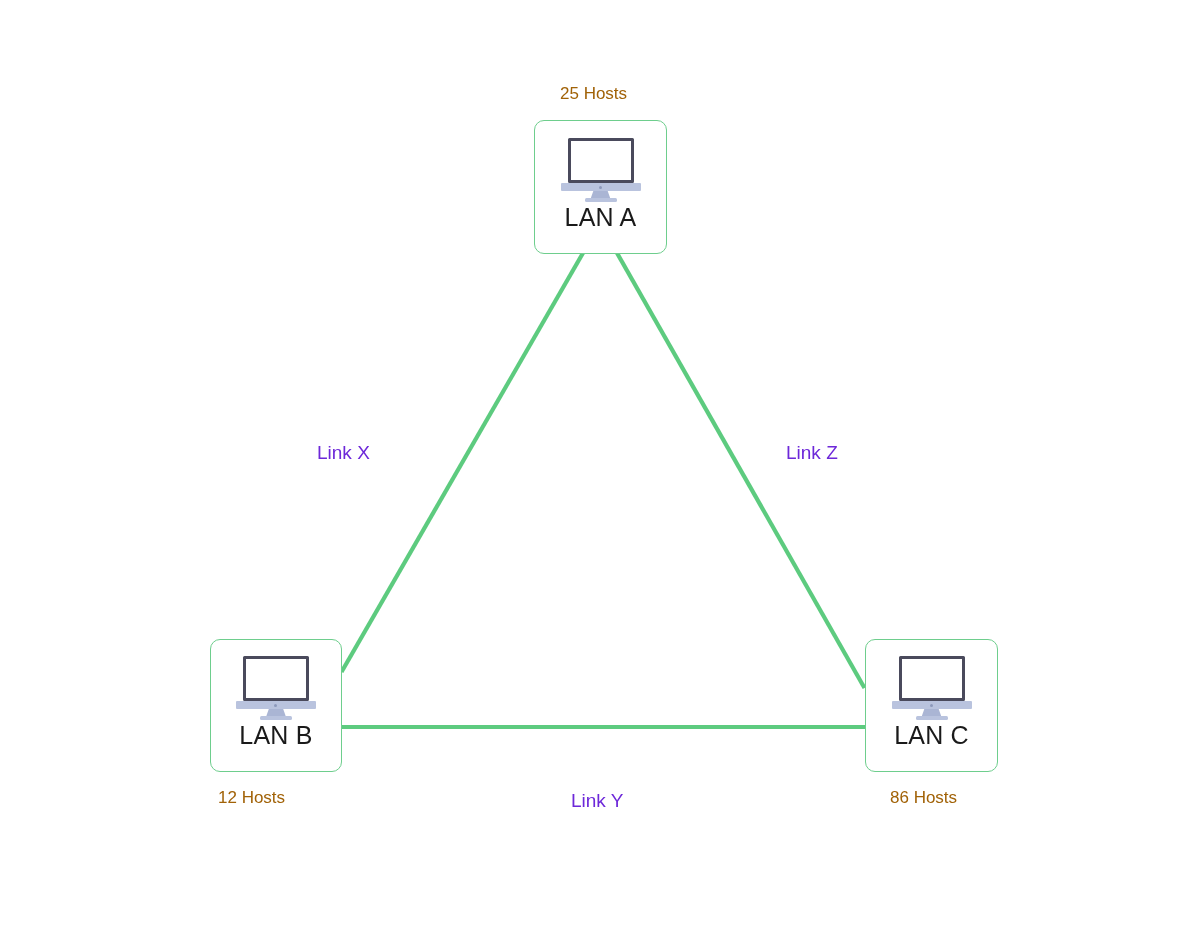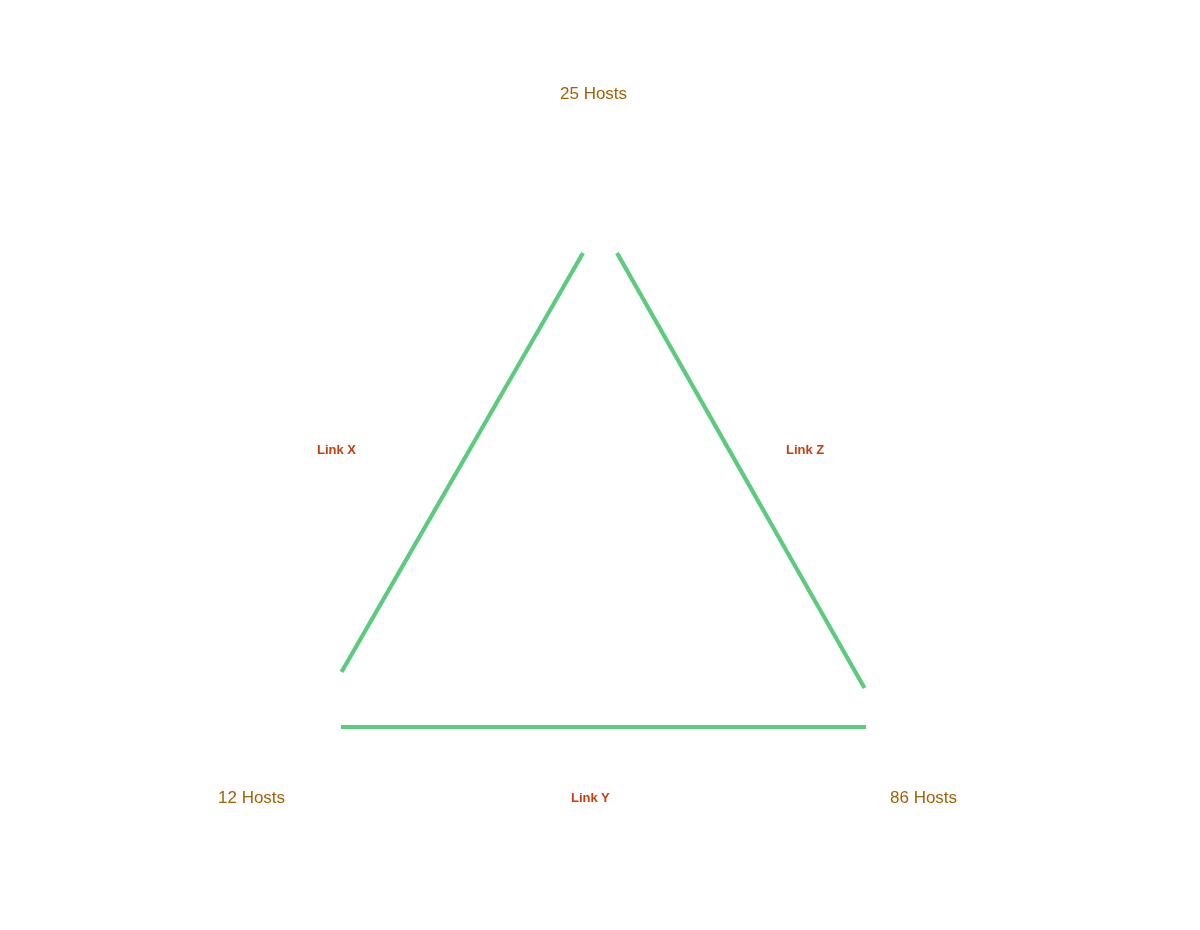--- a/index.html
+++ b/index.html
@@ -120,47 +120,77 @@
     white-space: nowrap;
     z-index: 5;
   }
   .host-caption.a { left: 560px; top: 84px; }
   .host-caption.b { left: 218px; top: 788px; }
   .host-caption.c { left: 890px; top: 788px; }
 
   
   .link-label {
     position: absolute;
-    font-size: 13px;
-    font-weight: bold;
-    color: #c2410c;
+    font-size: 19px;
+    font-weight: normal;
+    color: #6d28d9;
     white-space: nowrap;
     z-index: 5;
   }
   .link-label.x { left: 317px; top: 442px; }
   .link-label.z { left: 786px; top: 442px; }
   .link-label.y { left: 571px; top: 790px; }
 </style>
 </head>
 <body>
 
 <div id="canvas">
 
   <svg id="links-layer" viewBox="0 0 1200 930" width="1200" height="930" xmlns="http://www.w3.org/2000/svg">
     <line x1="583" y1="253" x2="341.5" y2="672" stroke="#5dcb7f" stroke-width="4.2" stroke-linecap="butt"></line>
     <line x1="617" y1="253" x2="864.5" y2="688" stroke="#5dcb7f" stroke-width="4.2" stroke-linecap="butt"></line>
     <line x1="341" y1="727" x2="866" y2="727" stroke="#5dcb7f" stroke-width="4.2" stroke-linecap="butt"></line>
   </svg>
 
   <div class="host-caption a">25 Hosts</div>
 
+  <div class="lan-node a">
+    <div class="monitor-icon">
+      <div class="mon-screen"></div>
+      <div class="mon-chin"></div>
+      <div class="mon-dot"></div>
+      <div class="mon-neck"></div>
+      <div class="mon-base"></div>
+    </div>
+    <div class="lan-label">LAN A</div>
+  </div>
 
+  <div class="lan-node b">
+    <div class="monitor-icon">
+      <div class="mon-screen"></div>
+      <div class="mon-chin"></div>
+      <div class="mon-dot"></div>
+      <div class="mon-neck"></div>
+      <div class="mon-base"></div>
+    </div>
+    <div class="lan-label">LAN B</div>
+  </div>
 
   <div class="host-caption b">12 Hosts</div>
 
+  <div class="lan-node c">
+    <div class="monitor-icon">
+      <div class="mon-screen"></div>
+      <div class="mon-chin"></div>
+      <div class="mon-dot"></div>
+      <div class="mon-neck"></div>
+      <div class="mon-base"></div>
+    </div>
+    <div class="lan-label">LAN C</div>
+  </div>
 
   <div class="host-caption c">86 Hosts</div>
 
   <div class="link-label x">Link X</div>
   <div class="link-label z">Link Z</div>
   <div class="link-label y">Link Y</div>
 
 </div>
 
 </body></html>

